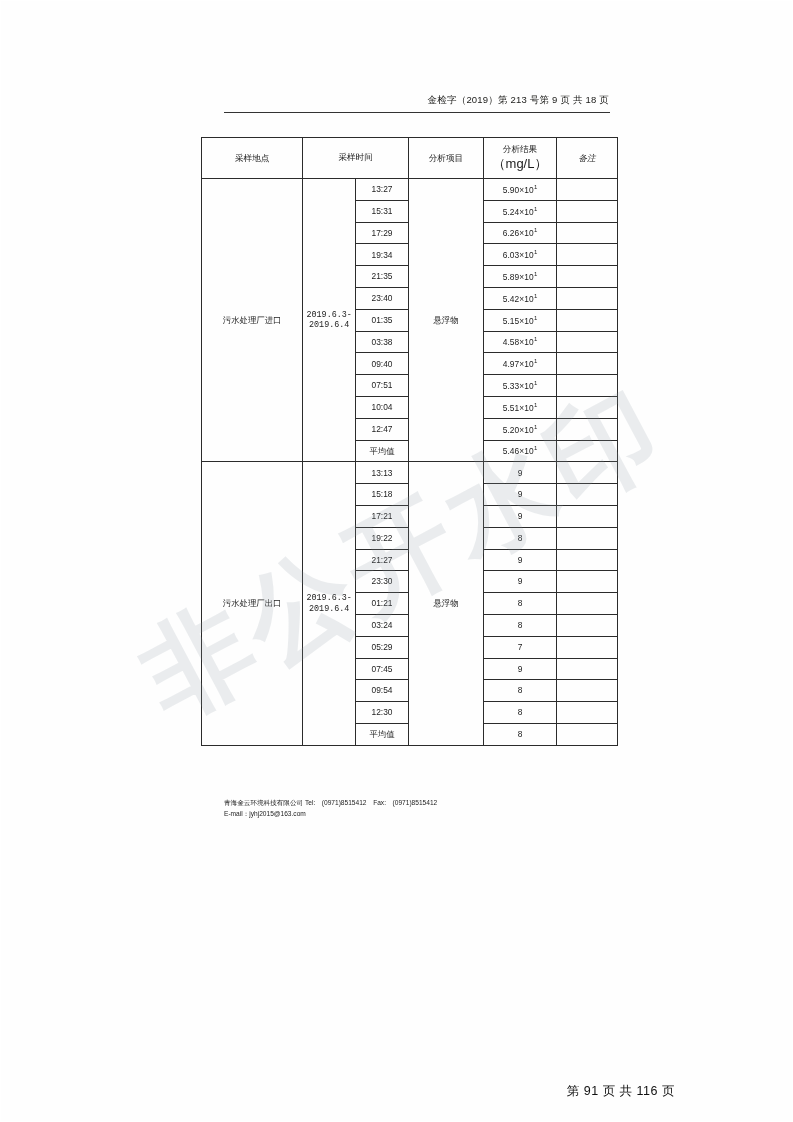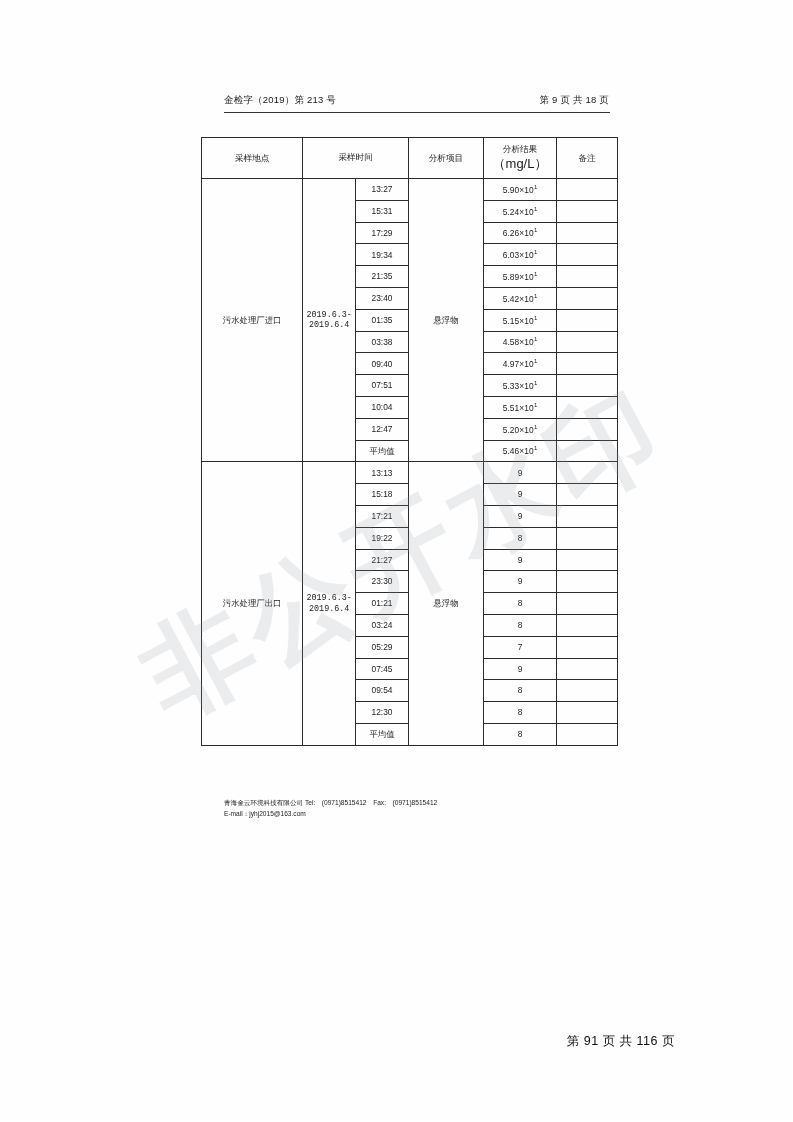--- a/index.html
+++ b/index.html
@@ -21,21 +21,21 @@
     background: #fefefe;
   }
 
   
   .doc-header {
     position: absolute;
     top: 94px;
     left: 224px;
     width: 385px;
     display: flex;
-    justify-content: space-between;
+    justify-content: flex-end;
     font-size: 9.5px;
     letter-spacing: 0.2px;
     color: #20201e;
   }
   .doc-header span { white-space: nowrap; }
 
   .rule {
     position: absolute;
     top: 112px;
     left: 224px;
@@ -68,21 +68,21 @@
   }
   table.report thead td {
     height: 40px;
     font-size: 8.6px;
   }
   .col-site    { width: 92px; }
   .col-date    { width: 96px; font-family: Liberation Mono, monospace; }
   .col-time    { width: 72px; }
   .col-item    { width: 68px; }
   .col-result  { width: 66px; }
-  .col-remark  { width: 55px; }
+  .col-remark  { width: 55px; font-style: italic; }
 
   td.time-cell   { height: 20.8px; margin-top: 31px; }
   td.result-cell { height: 20.8px; letter-spacing: 0.1px; }
   td.remark-cell { height: 20.8px; }
 
   .unit-2 { font-size: 13px; display:block; margin-top: 1px; }
   sup { font-size: 6px; vertical-align: super; }
 
   .vcell {
     font-size: 8.4px;
@@ -95,21 +95,21 @@
     left: 224px;
     font-size: 6.6px;
     line-height: 1.55;
     color: #222;
   }
   .footer .line2 { margin-top: 1px; }
 
   
   .pagenum {
     position: absolute;
-    top: 1033px;
+    top: 1083px;
     right: 118px;
     font-size: 12.5px;
     color: #111;
     letter-spacing: 0.5px;
   }
 
   
   .watermark {
     position: absolute;
     top: 404px;

